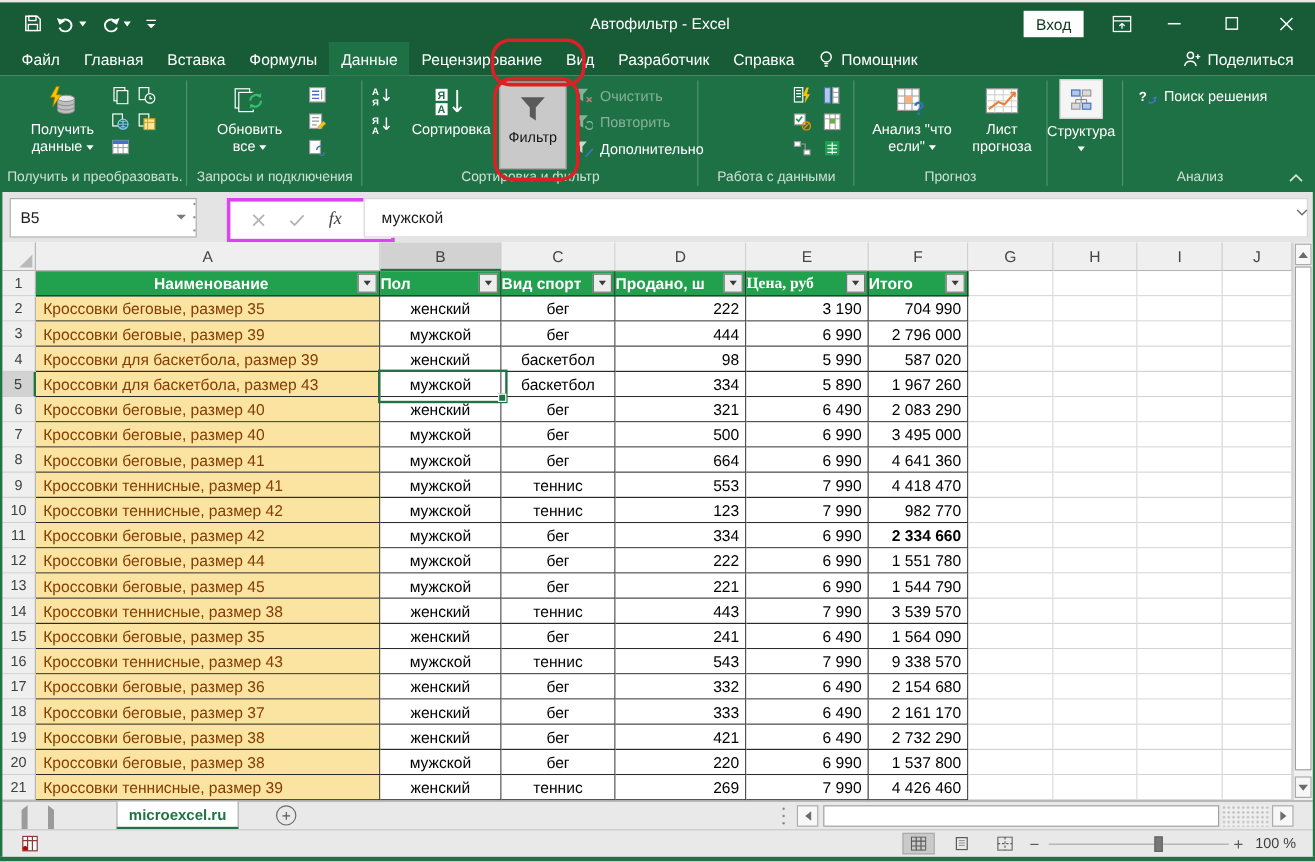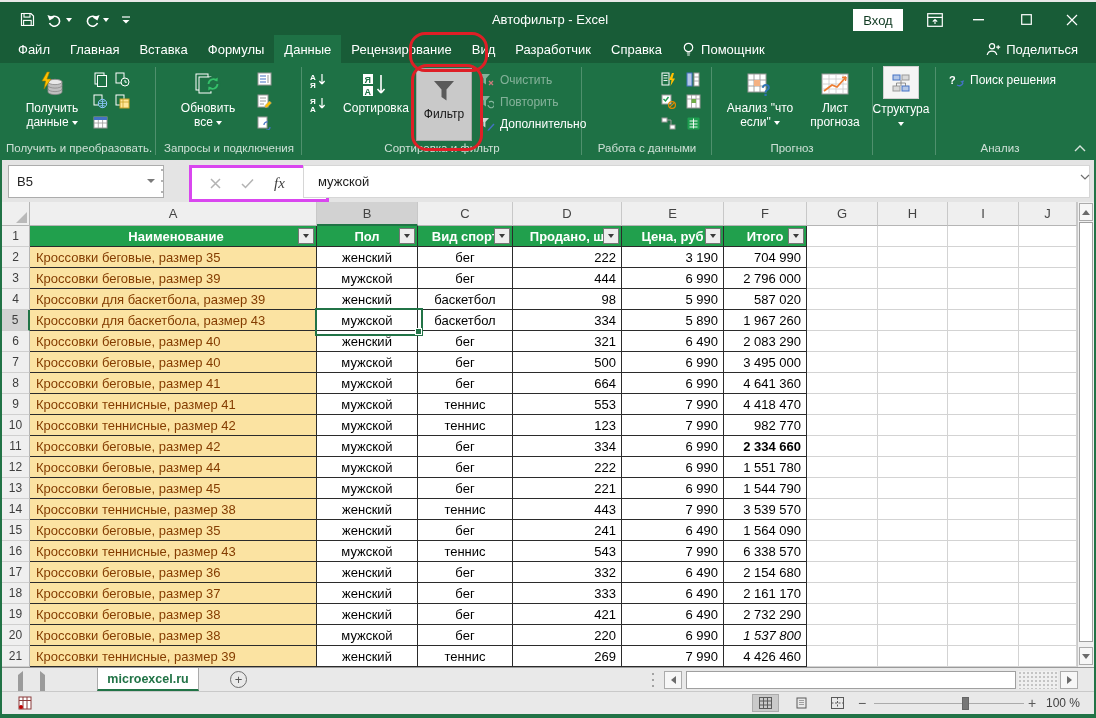--- a/index.html
+++ b/index.html
@@ -55,21 +55,21 @@
   .chcell{height:24px;background:#EFEFEF;border-right:1px solid #C8C8C8;border-bottom:1px solid #B5B5B5;display:flex;align-items:center;justify-content:center;font-size:13px;color:#444;box-sizing:border-box;}
   .chcell.sel{background:#D2D2D2;border-bottom:2px solid #217346;}
   #corner{width:28px;height:24px;background:#EFEFEF;border-right:1px solid #B5B5B5;border-bottom:1px solid #B5B5B5;position:relative;box-sizing:border-box;flex:none;}
   #corner:after{content:"";position:absolute;right:2px;bottom:2px;border-left:11px solid transparent;border-bottom:11px solid #B9B9B9;}
   #grid-body{position:absolute;left:0;top:24px;}
   .grow{display:flex;height:21px;}
   .rhdr{width:28px;background:#EFEFEF;border-right:1px solid #B5B5B5;border-bottom:1px solid #CFCFCF;display:flex;align-items:center;justify-content:center;font-size:12px;color:#3E3E3E;box-sizing:border-box;flex:none;}
   .rhdr.sel{background:#D2D2D2;border-right:2px solid #217346;}
   .cell{height:21px;font-size:13px;display:flex;align-items:center;white-space:nowrap;overflow:hidden;border-right:1px solid #D3D3D3;border-bottom:1px solid #D3D3D3;background:#fff;color:#000;box-sizing:border-box;flex:none;}
   .cell.tbl{border-right:1px solid #2b2b2b;border-bottom:1px solid #2b2b2b;}
-  .cell.hdrg{background:#21A04D;color:#fff;font-weight:bold;position:relative;justify-content:center;}
+  .cell.hdrg{background:#21A04D;color:#fff;font-weight:bold;position:relative;}
   .cell.hdrg.left{justify-content:center;padding-left:6px;}
   .cell.colA{background:#FBE3A2;color:#843C00;padding-left:6px;}
   .cell.ctr{justify-content:center;}
   .cell.num{justify-content:flex-end;padding-right:5px;}
   .filterbtn{position:absolute;right:2px;top:2px;width:16px;height:16px;background:#EDEDED;border:1px solid #767676;display:flex;align-items:center;justify-content:center;box-sizing:border-box;}
   .filterbtn:after{content:"";width:0;height:0;border-left:3.5px solid transparent;border-right:3.5px solid transparent;border-top:4px solid #3a3a3a;}
   #selbox{position:absolute;border:2px solid #217346;background:transparent;z-index:10;}
   #selhandle{position:absolute;width:5px;height:5px;background:#217346;border:1px solid #fff;z-index:11;}
 
   
@@ -543,21 +543,21 @@
             <span class="filterbtn"></span>
           </div>
           <div class="cell tbl hdrg" style="width: 95px;">
             <span>Вид спорт</span>
             <span class="filterbtn"></span>
           </div>
           <div class="cell tbl hdrg" style="width: 109px;">
             <span>Продано, ш</span>
             <span class="filterbtn"></span>
           </div>
-          <div class="cell tbl hdrg" style="width: 102px;">
+          <div class="cell tbl hdrg" style="width: 102px; font-family: Liberation Serif, serif;">
             <span>Цена, руб</span>
             <span class="filterbtn"></span>
           </div>
           <div class="cell tbl hdrg" style="width: 83px;">
             <span>Итого</span>
             <span class="filterbtn"></span>
           </div>
           <div class="cell" style="width: 71px;"></div>
           <div class="cell" style="width: 70px;"></div>
           <div class="cell" style="width: 71px;"></div>
@@ -745,21 +745,21 @@
           <div class="cell" style="width: 71px;"></div>
           <div class="cell" style="width: 58px;"></div>
         </div>
         <div class="grow">
           <div class="rhdr">16</div>
           <div class="cell tbl colA" style="width: 287px;">Кроссовки теннисные, размер 43</div>
           <div class="cell tbl ctr" style="width: 101px;">мужской</div>
           <div class="cell tbl ctr" style="width: 95px;">теннис</div>
           <div class="cell tbl num" style="width: 109px;">543</div>
           <div class="cell tbl num" style="width: 102px;">7 990</div>
-          <div class="cell tbl num" style="width: 83px;">6 338 570</div>
+          <div class="cell tbl num" style="width: 83px;">9 338 570</div>
           <div class="cell" style="width: 71px;"></div>
           <div class="cell" style="width: 70px;"></div>
           <div class="cell" style="width: 71px;"></div>
           <div class="cell" style="width: 58px;"></div>
         </div>
         <div class="grow">
           <div class="rhdr">17</div>
           <div class="cell tbl colA" style="width: 287px;">Кроссовки беговые, размер 36</div>
           <div class="cell tbl ctr" style="width: 101px;">женский</div>
           <div class="cell tbl ctr" style="width: 95px;">бег</div>
@@ -797,21 +797,21 @@
           <div class="cell" style="width: 71px;"></div>
           <div class="cell" style="width: 58px;"></div>
         </div>
         <div class="grow">
           <div class="rhdr">20</div>
           <div class="cell tbl colA" style="width: 287px;">Кроссовки беговые, размер 38</div>
           <div class="cell tbl ctr" style="width: 101px;">мужской</div>
           <div class="cell tbl ctr" style="width: 95px;">бег</div>
           <div class="cell tbl num" style="width: 109px;">220</div>
           <div class="cell tbl num" style="width: 102px;">6 990</div>
-          <div class="cell tbl num" style="width: 83px; font-style: italic;">1 537 800</div>
+          <div class="cell tbl num" style="width: 83px;">1 537 800</div>
           <div class="cell" style="width: 71px;"></div>
           <div class="cell" style="width: 70px;"></div>
           <div class="cell" style="width: 71px;"></div>
           <div class="cell" style="width: 58px;"></div>
         </div>
         <div class="grow">
           <div class="rhdr">21</div>
           <div class="cell tbl colA" style="width: 287px;">Кроссовки теннисные, размер 39</div>
           <div class="cell tbl ctr" style="width: 101px;">женский</div>
           <div class="cell tbl ctr" style="width: 95px;">теннис</div>

